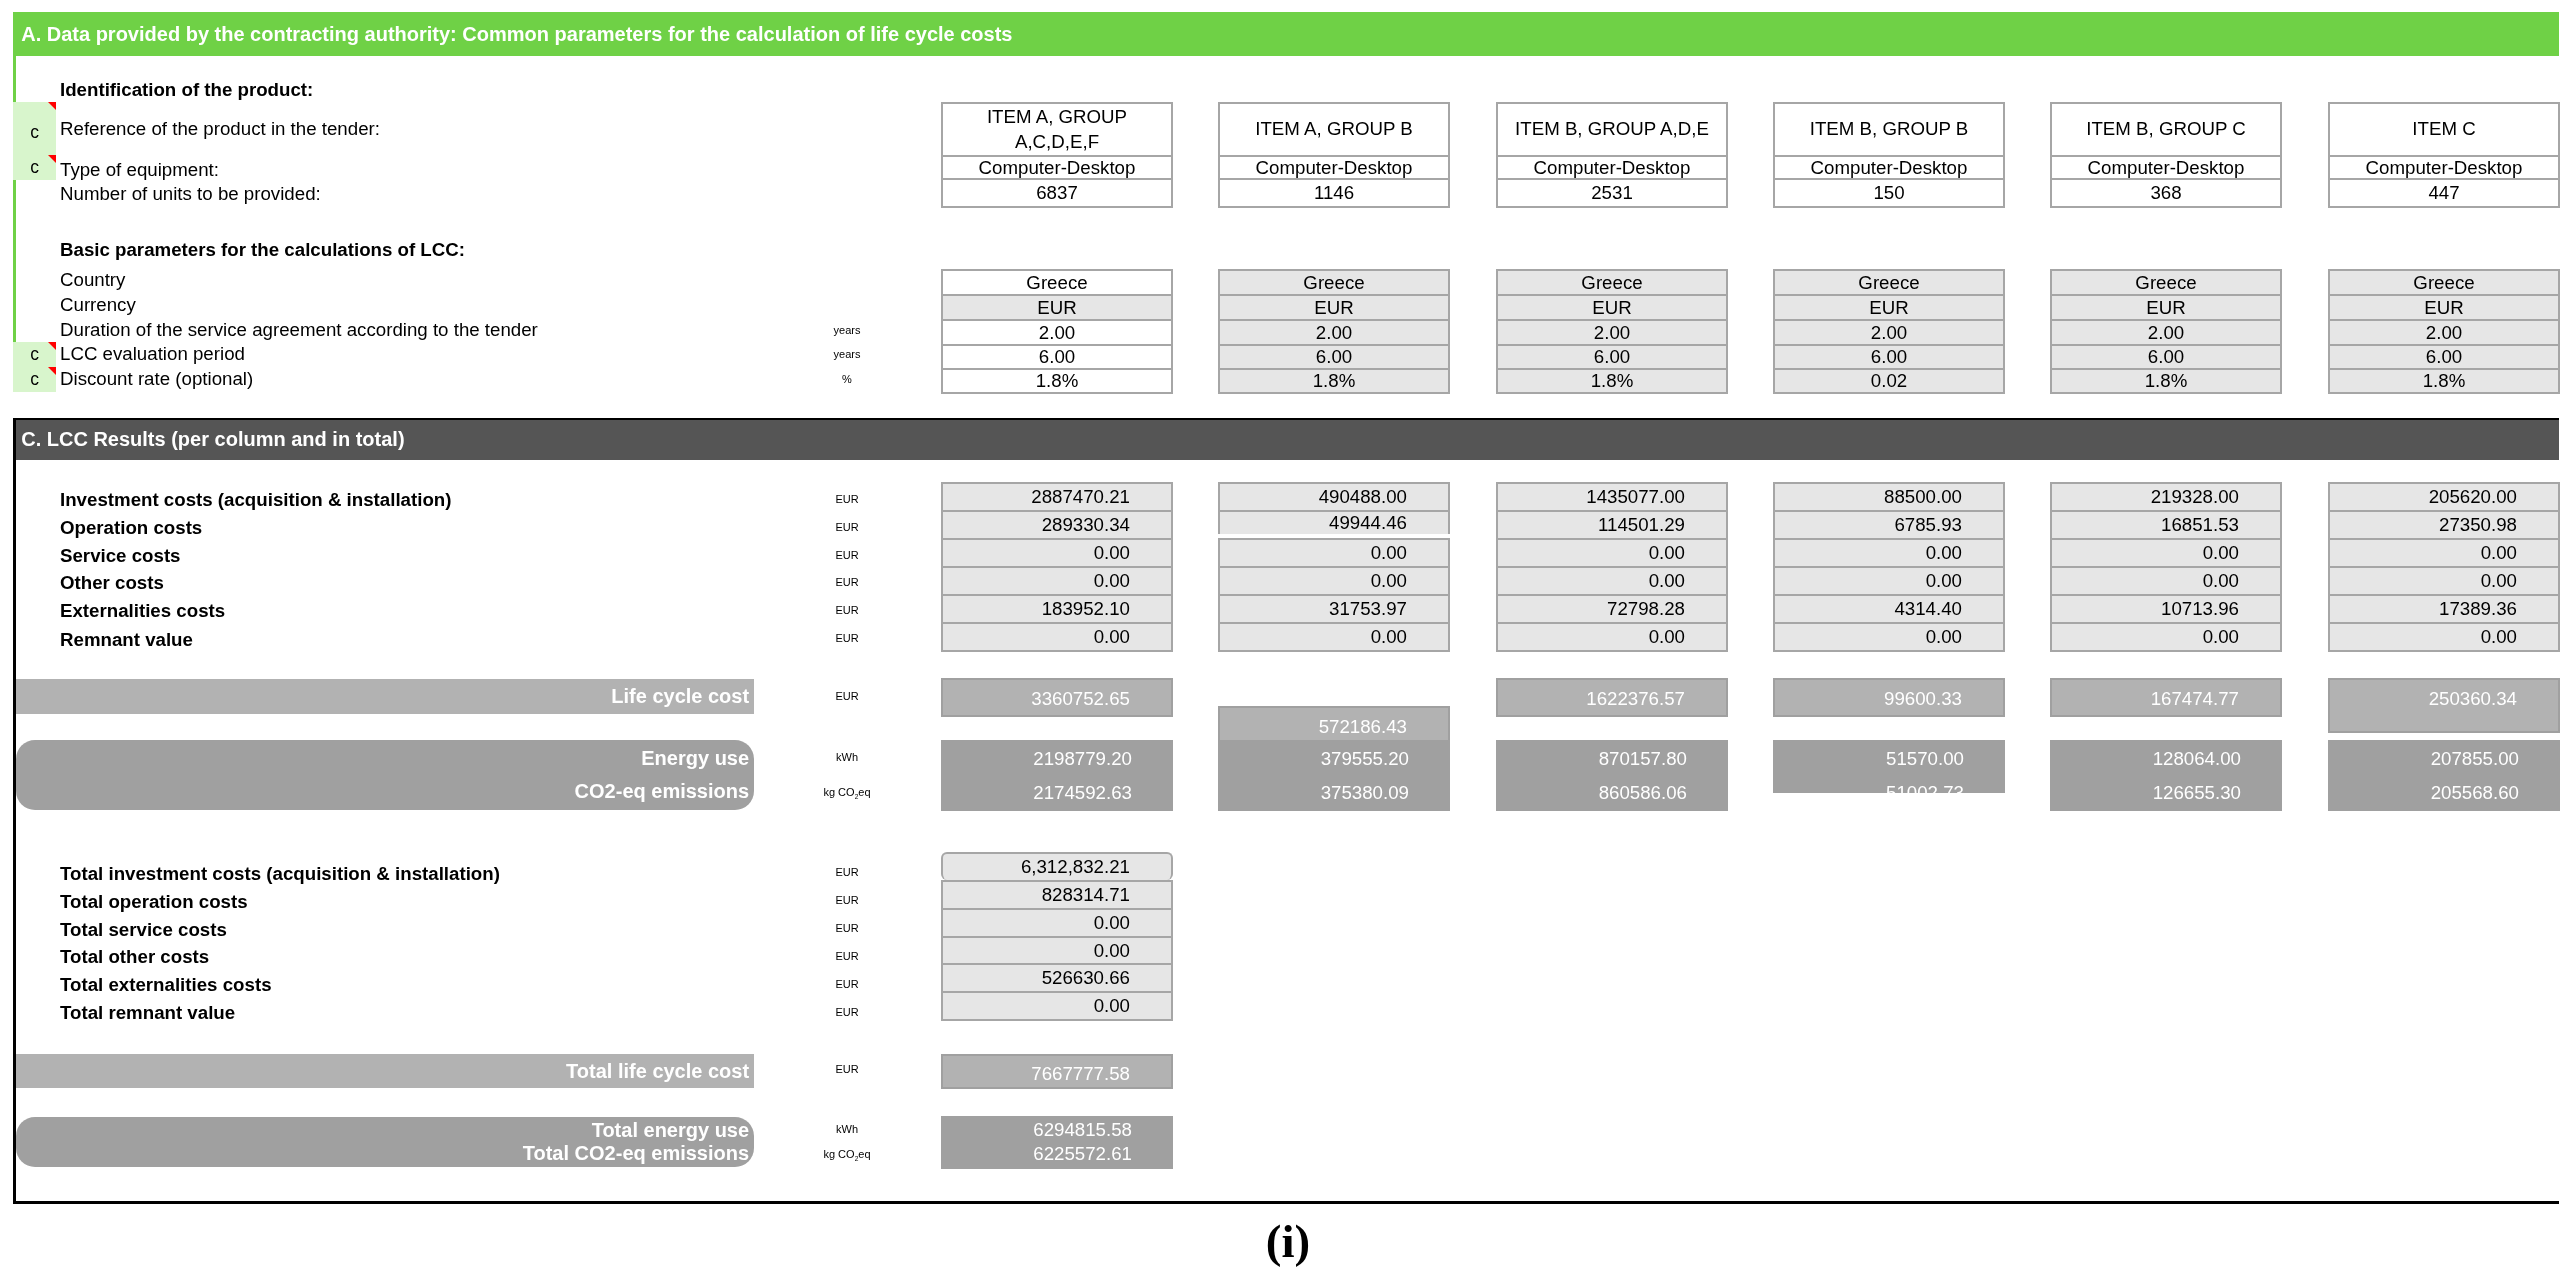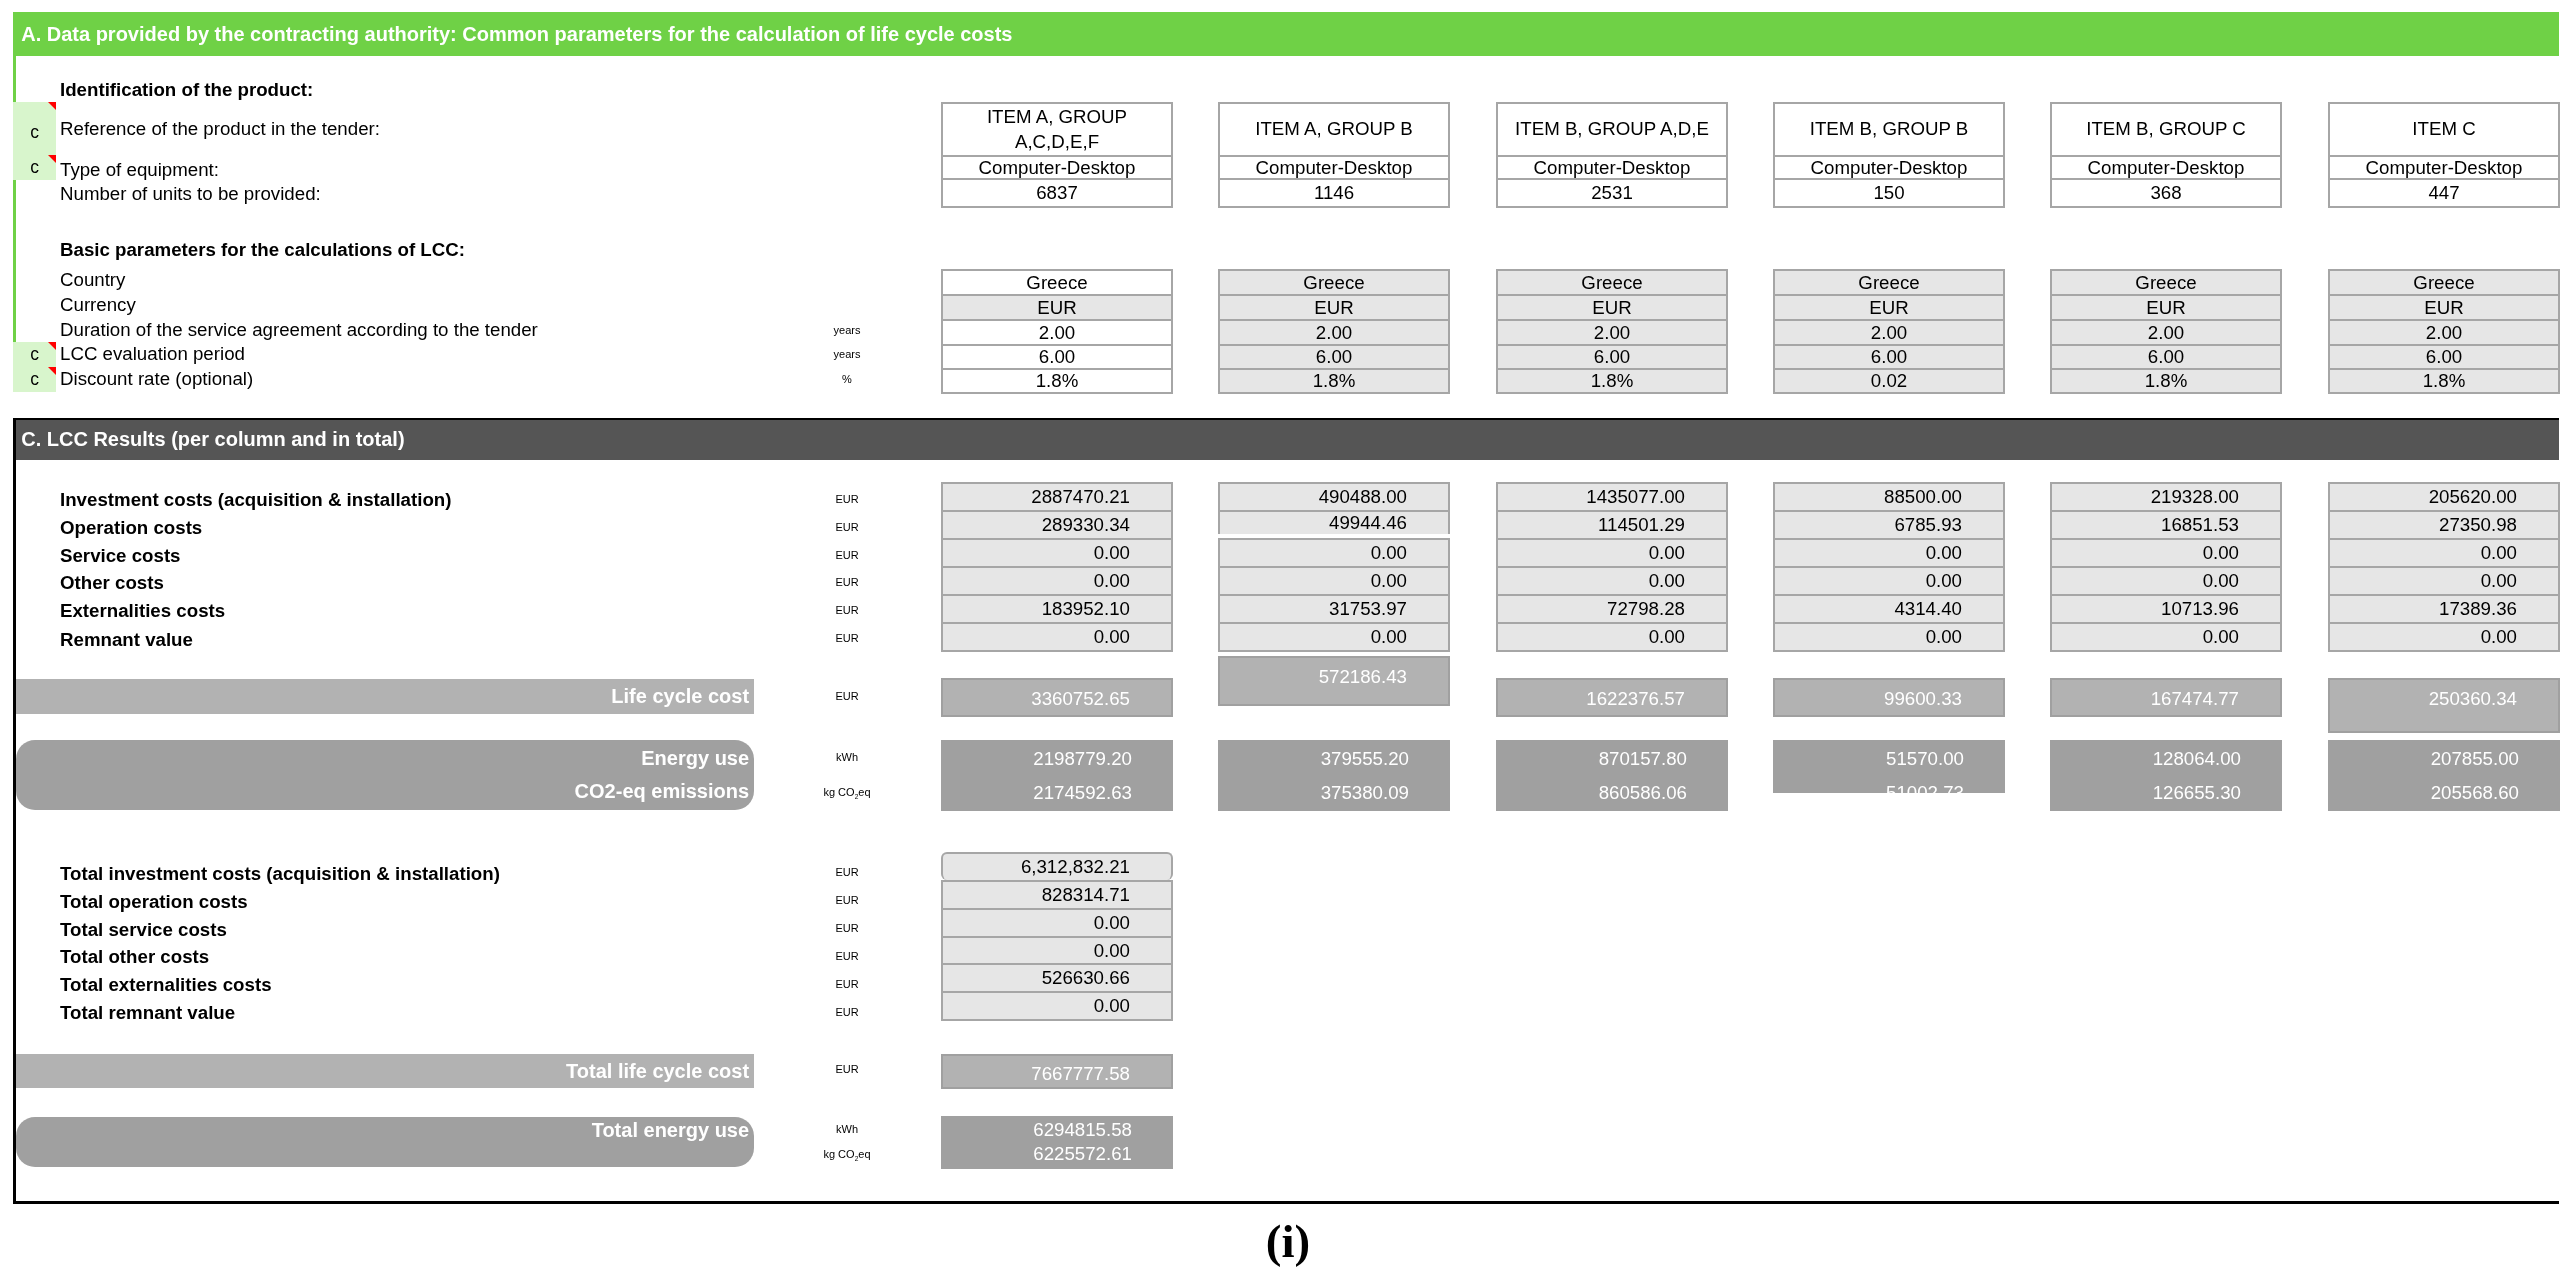--- a/index.html
+++ b/index.html
@@ -167,21 +167,21 @@
 <div class="abs en-cell" style="left:941px;top:740px;height:71px;">
             <div style="height:36px;line-height:37px;">2198779.20</div>
             <div style="height:36px;line-height:33px;">2174592.63</div>
           </div>
 <div class="abs cell gray num" style="left:1218px;top:482px;height:28px;">490488.00</div>
 <div class="abs cell gray num" style="left:1218px;top:510px;height:24px;">49944.46</div>
 <div class="abs cell gray num" style="left:1218px;top:538px;height:28px;">0.00</div>
 <div class="abs cell gray num" style="left:1218px;top:566px;height:28px;">0.00</div>
 <div class="abs cell gray num" style="left:1218px;top:594px;height:28px;">31753.97</div>
 <div class="abs cell gray num last" style="left:1218px;top:622px;height:30px;">0.00</div>
-<div class="abs lcc-cell" style="left:1218px;top:656px;height:50px;">572186.43</div>
+<div class="abs lcc-cell" style="left:1218px;top:706px;height:39px;">572186.43</div>
 <div class="abs en-cell" style="left:1218px;top:740px;height:71px;">
             <div style="height:36px;line-height:37px;">379555.20</div>
             <div style="height:36px;line-height:33px;">375380.09</div>
           </div>
 <div class="abs cell gray num" style="left:1496px;top:482px;height:28px;">1435077.00</div>
 <div class="abs cell gray num" style="left:1496px;top:510px;height:28px;">114501.29</div>
 <div class="abs cell gray num" style="left:1496px;top:538px;height:28px;">0.00</div>
 <div class="abs cell gray num" style="left:1496px;top:566px;height:28px;">0.00</div>
 <div class="abs cell gray num" style="left:1496px;top:594px;height:28px;">72798.28</div>
 <div class="abs cell gray num last" style="left:1496px;top:622px;height:30px;">0.00</div>
@@ -245,20 +245,21 @@
 <div class="abs cell gray num last" style="left:941px;top:991px;height:30px;">0.00</div>
 
 <div class="abs bar-lcc" style="top:1054px;height:34px;line-height:34px;">
   <span>Total life cycle cost</span>
 </div>
 <div class="abs unit" style="top:1057px;">EUR</div>
 <div class="abs lcc-cell" style="left:941px;top:1054px;height:35px;padding-top:7px;">7667777.58</div>
 
 <div class="abs bar-energy" style="top:1117px;height:50px;">
   <div style="height:25px;line-height:27px;">Total energy use</div>
+  <div style="height:25px;line-height:23px;">Total CO2-eq emissions</div>
 </div>
 <div class="abs unit" style="top:1117px;">kWh</div>
 <div class="abs unit" style="top:1142px;"><span>kg CO</span><sub>2</sub><span>eq</span></div>
 <div class="abs en-cell" style="left:941px;top:1116px;height:53px;">
   <div style="height:26px;line-height:28px;">6294815.58</div>
   <div style="height:26px;line-height:24.5px;">6225572.61</div>
 </div>
 
 <div class="abs caption">(i)</div>
 

